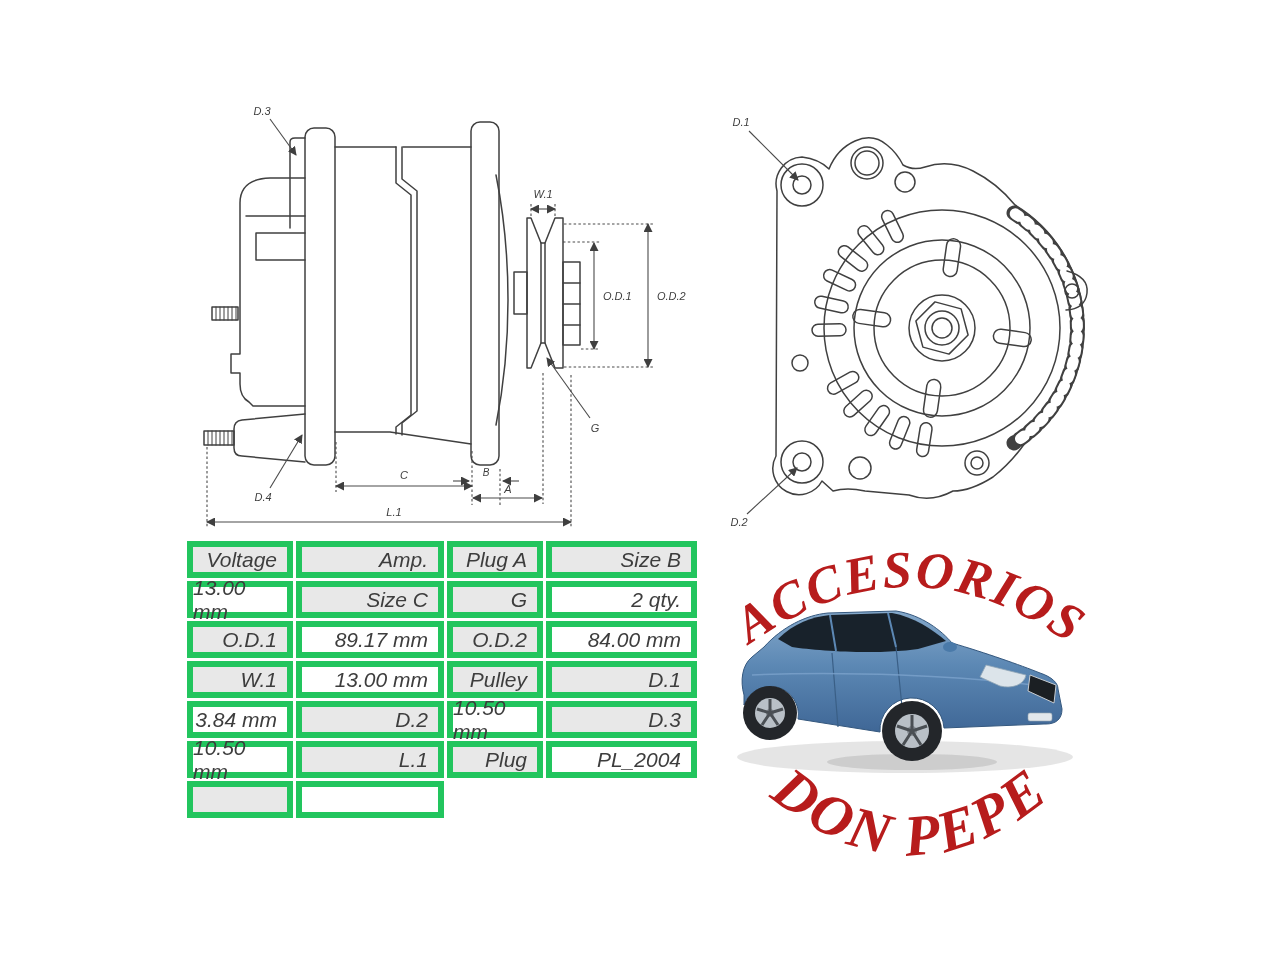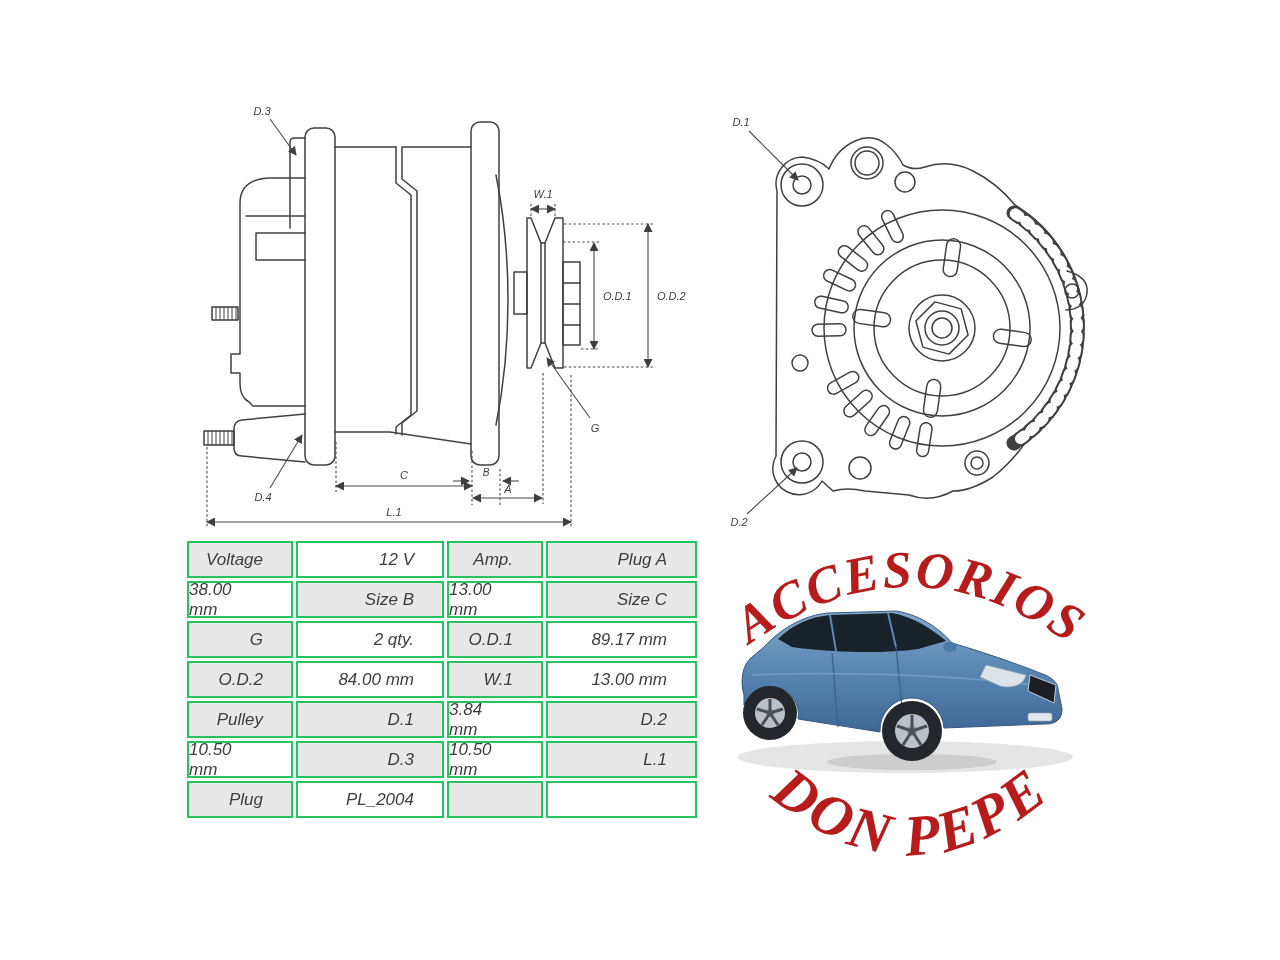--- a/index.html
+++ b/index.html
@@ -6,22 +6,22 @@
   .canvas{position:relative;width:1280px;height:960px;background:#ffffff;overflow:hidden;
           font-family:"Liberation Sans",sans-serif;font-style:italic;}
   svg{position:absolute;overflow:visible;}
   .side-view{left:190px;top:85px;}
   .front-view{left:715px;top:95px;}
   .logo{left:700px;top:535px;}
   .dim-text{font-family:"Liberation Sans",sans-serif;font-size:11px;fill:#3f3f3f;}
   .dim-text-sm{font-family:"Liberation Sans",sans-serif;font-size:10px;fill:#3f3f3f;}
   .spec-table{position:absolute;left:187px;top:541px;display:grid;
               grid-template-columns:106px 148px 96px 151px;grid-auto-rows:37px;gap:3px;}
-  .cell{border:2px solid #22c55e;display:flex;align-items:center;justify-content:flex-end;
-        padding-right:28px;font-size:17px;color:#3d3d3d;box-sizing:border-box;
+  .cell{border:6px solid #22c55e;display:flex;align-items:center;justify-content:flex-end;
+        padding-right:10px;font-size:21px;color:#3d3d3d;box-sizing:border-box;
         font-family:"Liberation Sans",sans-serif;}
   .cell.label{background:#e8e8e8;}
   .cell.value{background:#ffffff;}
   .logo-text{font-family:"Liberation Serif",serif;font-weight:bold;fill:#b71c1c;}
 </style>
 </head>
 <body>
 
 <div class="canvas">
 
@@ -162,24 +162,22 @@
     <g stroke="#4a4a4a" stroke-width="1.1">
       <line x1="34" y1="36" x2="83" y2="85" marker-end="url(#ar)"></line>
       <line x1="32" y1="419" x2="82" y2="373" marker-end="url(#ar)"></line>
     </g>
     <text class="dim-text" x="26" y="31" text-anchor="middle">D.1</text>
     <text class="dim-text" x="24" y="431" text-anchor="middle">D.2</text>
   </svg>
 
   <div class="spec-table">
     <div class="cell label">Voltage</div>
-    <div class="cell value">12 V</div>
     <div class="cell label">Amp.</div>
     <div class="cell label">Plug A</div>
-    <div class="cell value">38.00 mm</div>
     <div class="cell label">Size B</div>
     <div class="cell value">13.00 mm</div>
     <div class="cell label">Size C</div>
     <div class="cell label">G</div>
     <div class="cell value">2 qty.</div>
     <div class="cell label">O.D.1</div>
     <div class="cell value">89.17 mm</div>
     <div class="cell label">O.D.2</div>
     <div class="cell value">84.00 mm</div>
     <div class="cell label">W.1</div>

